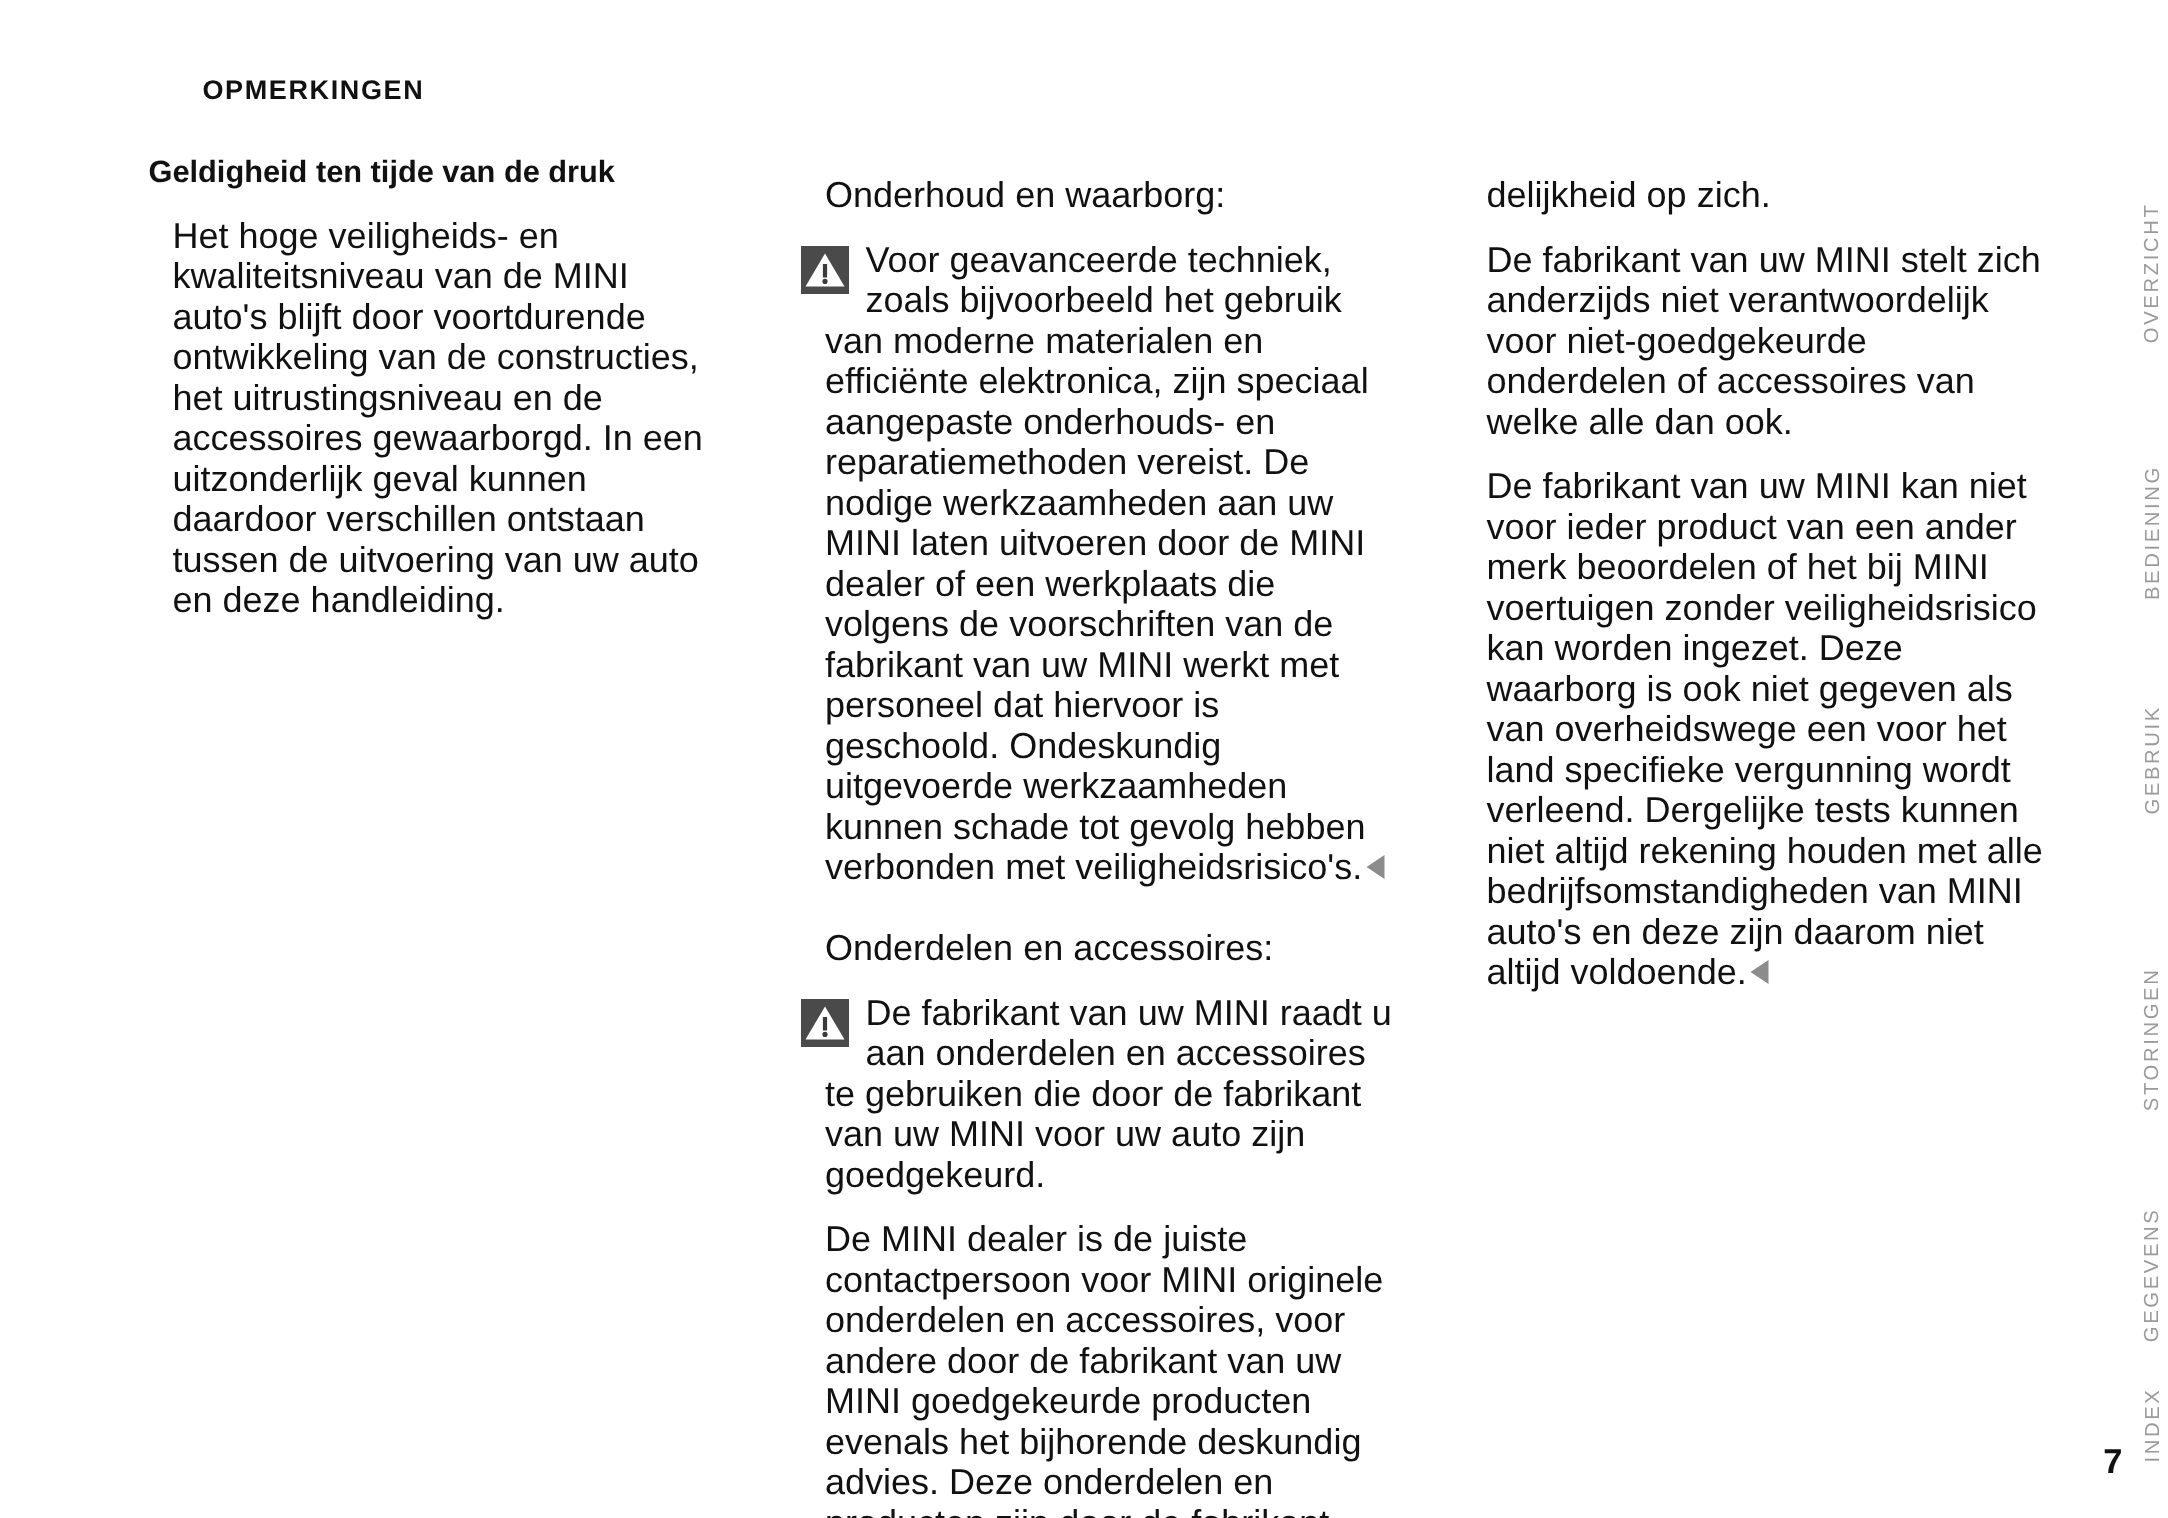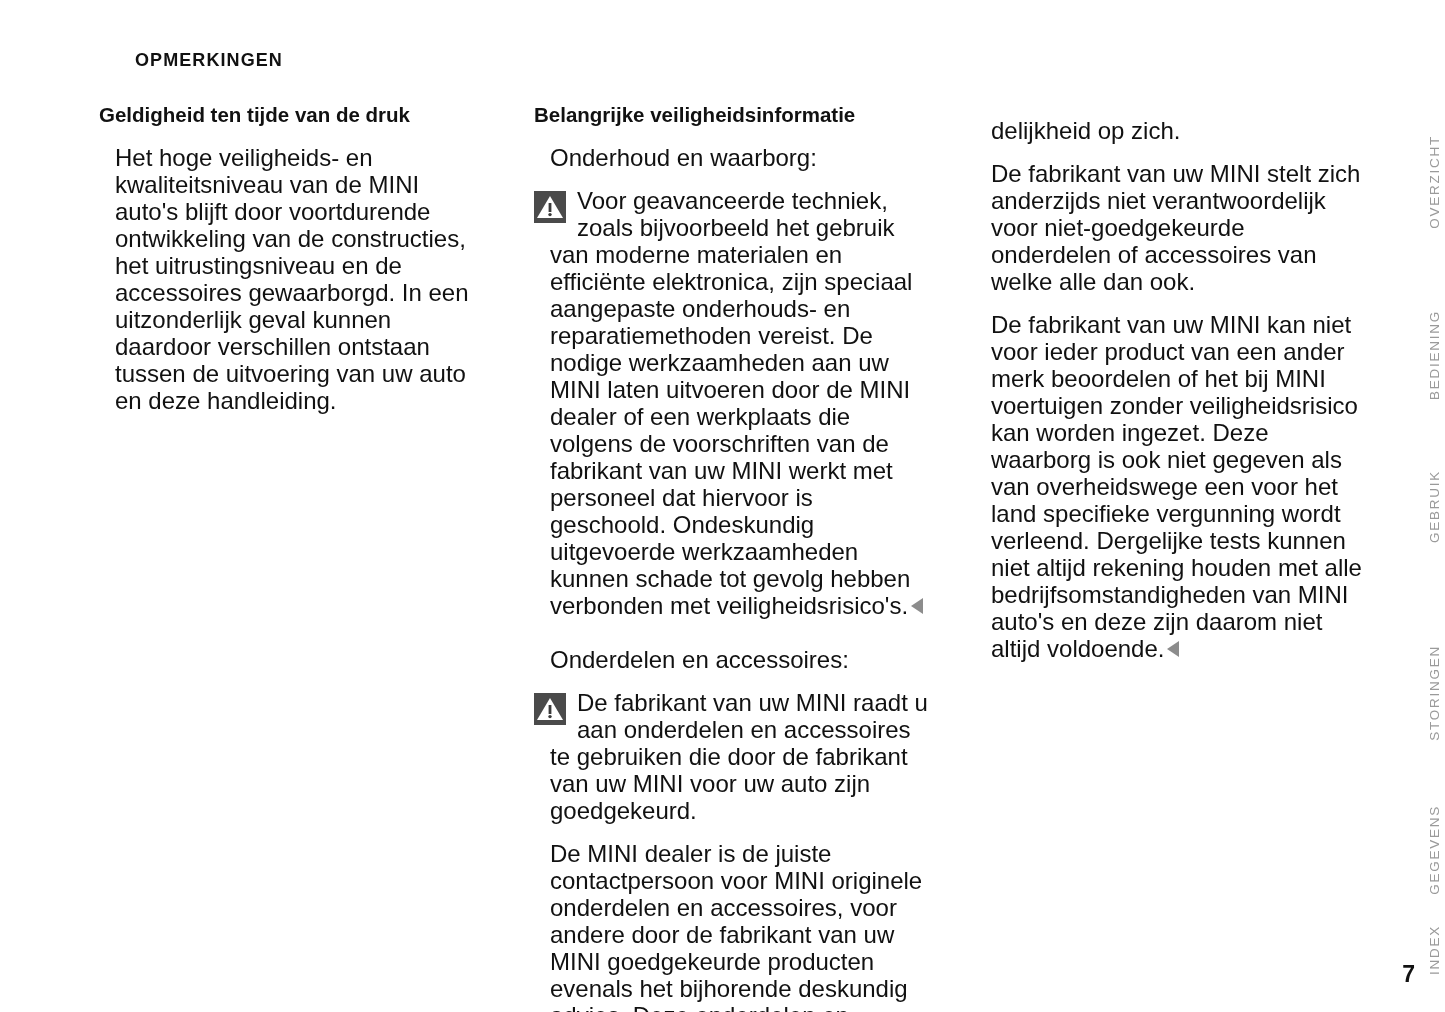--- a/index.html
+++ b/index.html
@@ -133,21 +133,20 @@
   <h1 class="page-title">OPMERKINGEN</h1>
 
   <div class="columns">
 
     <div class="col col-1">
       <h2 class="sec-head">Geldigheid ten tijde van de druk</h2>
       <p class="para">Het hoge veiligheids- en kwaliteitsniveau van de MINI auto's blijft door voortdurende ontwikkeling van de constructies, het uitrustingsniveau en de accessoires gewaarborgd. In een uitzonderlijk geval kunnen daardoor verschillen ontstaan tussen de uitvoering van uw auto en deze handleiding.</p>
     </div>
 
     <div class="col col-2">
-      <h2 class="sec-head">Belangrijke veiligheidsinformatie</h2>
       <p class="para">Onderhoud en waarborg:</p>
 
       <div class="warn-block">
         <span class="warn-icon">
           <svg width="32" height="32" viewBox="0 0 32 32" aria-hidden="true">
             <rect x="0" y="0" width="32" height="32" fill="#4a4a4a"></rect>
             <polygon points="16,5 29,27 3,27" fill="#ffffff"></polygon>
             <rect x="14.6" y="12" width="2.8" height="9" fill="#3a3a3a"></rect>
             <circle cx="16" cy="23.6" r="1.7" fill="#3a3a3a"></circle>
           </svg>

